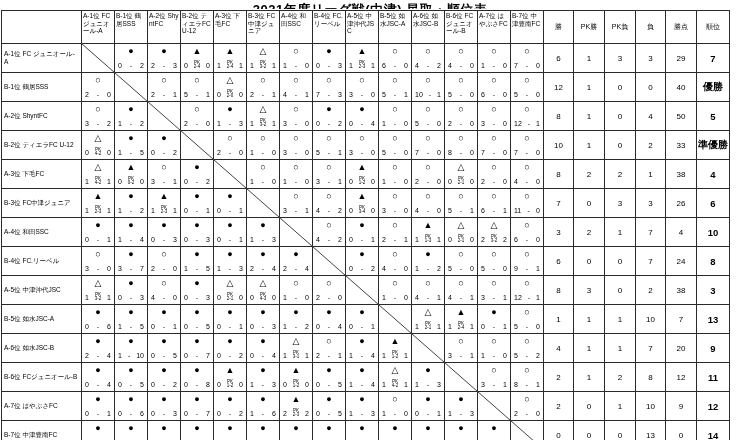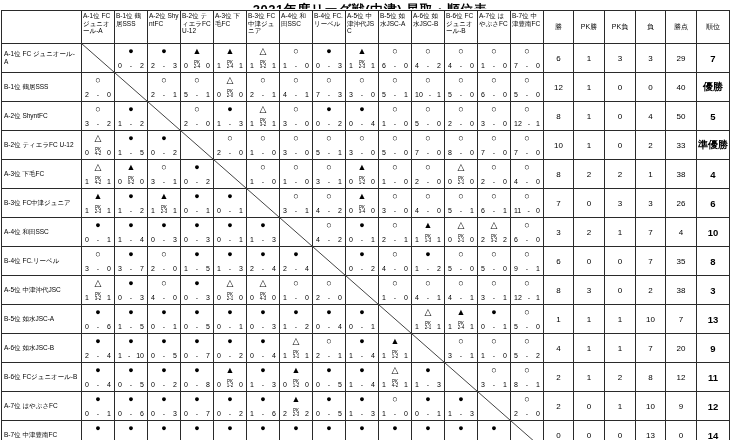--- a/index.html
+++ b/index.html
@@ -1037,21 +1037,21 @@
           <div class="scr">
             <span>9</span>
             <span class="mid">-</span>
             <span>1</span>
           </div>
         </td>
         <td class="sum">6</td>
         <td class="sum">0</td>
         <td class="sum">0</td>
         <td class="sum">7</td>
-        <td class="sum">35</td>
+        <td class="sum">24</td>
         <td class="sum rank">8</td>
       </tr>
       <tr>
         <th class="rowh">A-5位 中津沖代JSC</th>
         <td class="res">
           <div class="sym">△</div>
           <div class="scr">
             <span>1</span>
             <span class="pkstack">
               <i>PK</i>

